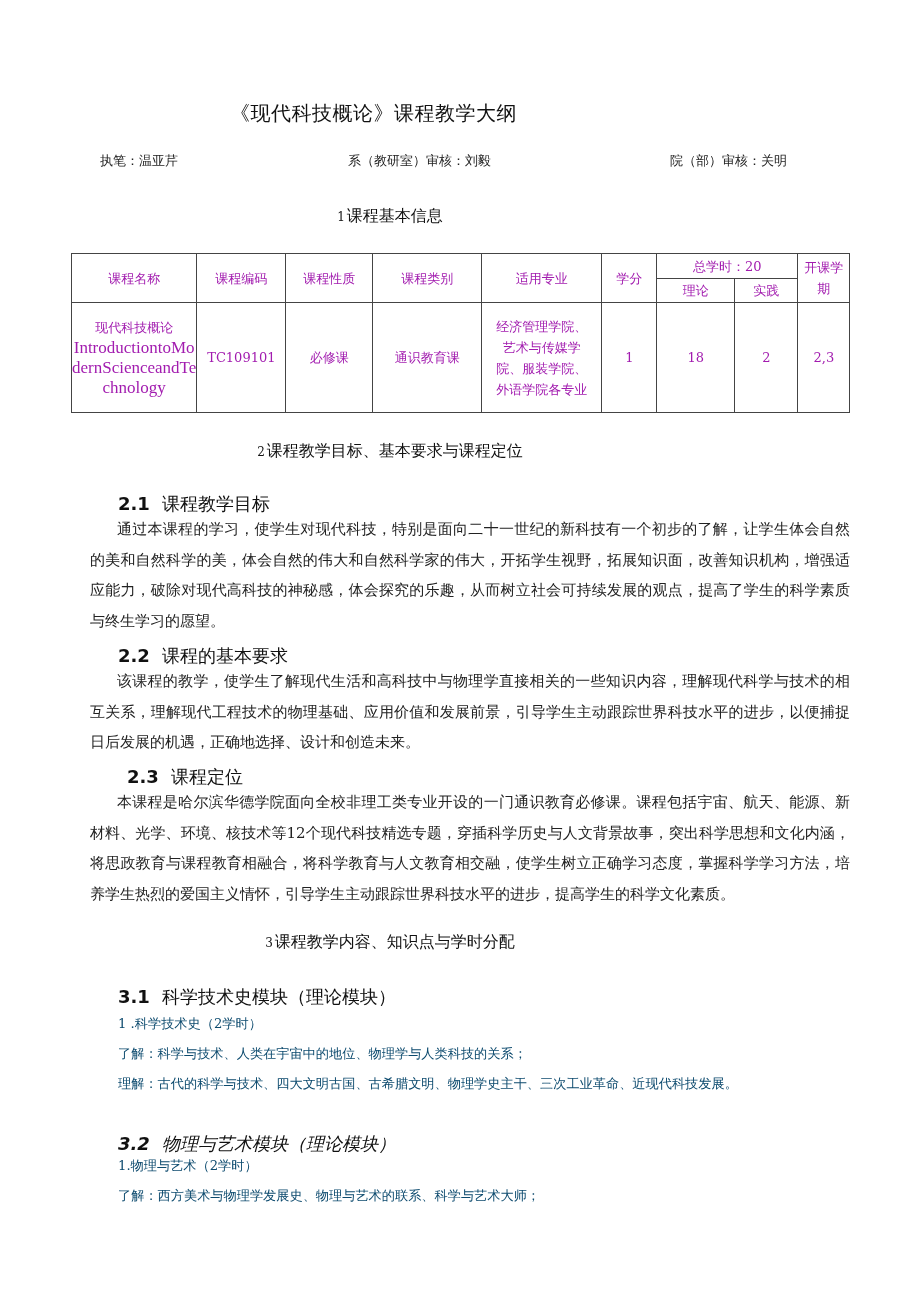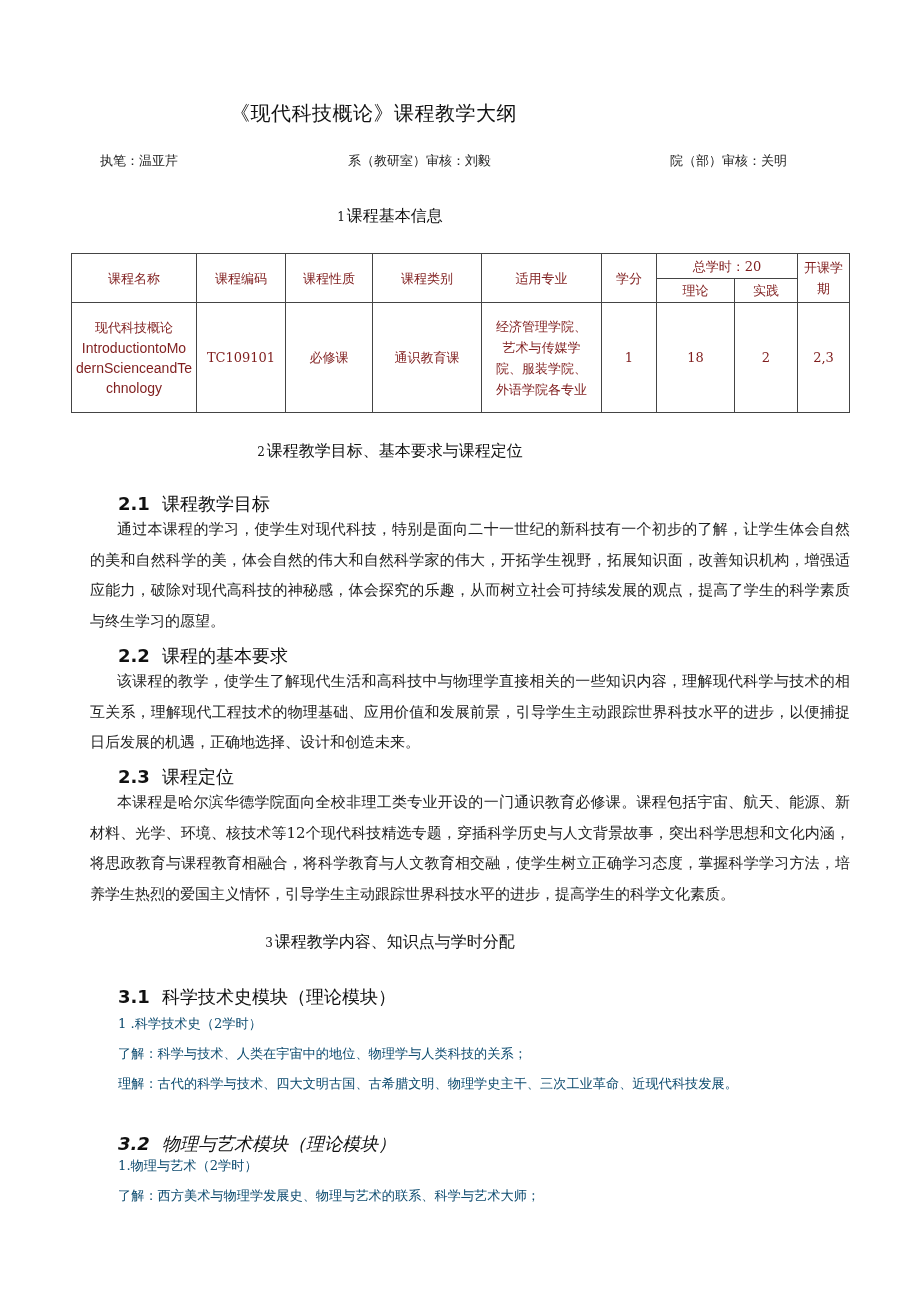--- a/index.html
+++ b/index.html
@@ -20,27 +20,27 @@
   .meta.right { left: 670px; }
   .sec-heading {
     left: 0; width: 780px; text-align: center;
     font-family: "DejaVu Sans", "Liberation Sans", sans-serif;
     font-size: 16px; color: #111;
   }
   .sec-heading .num { font-family: "DejaVu Serif", serif; font-size: 12px; margin-right: 2px; }
   table.info {
     position: absolute; left: 71px; top: 253px;
     border-collapse: collapse; table-layout: fixed;
-    font-size: 13px; color: #7f1d1d;
+    font-size: 13px; color: #a21caf;
   }
   table.info td {
     border: 1px solid #444; text-align: center; vertical-align: middle;
     padding: 0; line-height: 21px;
   }
-  .mono { font-family: Liberation Sans, sans-serif; font-size: 14px; line-height: 20px; }
+  .mono { font-family: Liberation Serif, serif; font-size: 17px; line-height: 20px; }
   .sub-heading {
     left: 118px;
     font-family: "DejaVu Sans", "Liberation Sans", sans-serif;
     font-size: 18px; font-weight: bold; color: #111;
   }
   .sub-heading .t { font-weight: normal; margin-left: 12px; }
   .para {
     left: 90px; width: 760px; font-size: 15px; line-height: 30.5px;
     text-indent: 27px; text-align: justify; color: #222;
   }
@@ -120,21 +120,21 @@
 <div class="abs sub-heading" style="top:492px;">
   <span>2.1</span><span class="t">课程教学目标</span>
 </div>
 <div class="abs para" style="top:514px;">通过本课程的学习，使学生对现代科技，特别是面向二十一世纪的新科技有一个初步的了解，让学生体会自然的美和自然科学的美，体会自然的伟大和自然科学家的伟大，开拓学生视野，拓展知识面，改善知识机构，增强适应能力，破除对现代高科技的神秘感，体会探究的乐趣，从而树立社会可持续发展的观点，提高了学生的科学素质与终生学习的愿望。</div>
 
 <div class="abs sub-heading" style="top:644px;">
   <span>2.2</span><span class="t">课程的基本要求</span>
 </div>
 <div class="abs para" style="top:666px;">该课程的教学，使学生了解现代生活和高科技中与物理学直接相关的一些知识内容，理解现代科学与技术的相互关系，理解现代工程技术的物理基础、应用价值和发展前景，引导学生主动跟踪世界科技水平的进步，以便捕捉日后发展的机遇，正确地选择、设计和创造未来。</div>
 
-<div class="abs sub-heading" style="top:765px;">
+<div class="abs sub-heading" style="top:765px;margin-left:9px;">
   <span>2.3</span><span class="t">课程定位</span>
 </div>
 <div class="abs para" style="top:787px;">本课程是哈尔滨华德学院面向全校非理工类专业开设的一门通识教育必修课。课程包括宇宙、航天、能源、新材料、光学、环境、核技术等12个现代科技精选专题，穿插科学历史与人文背景故事，突出科学思想和文化内涵，将思政教育与课程教育相融合，将科学教育与人文教育相交融，使学生树立正确学习态度，掌握科学学习方法，培养学生热烈的爱国主义情怀，引导学生主动跟踪世界科技水平的进步，提高学生的科学文化素质。</div>
 
 <div class="abs sec-heading" style="top:932px;">
   <span class="num">3</span><span>课程教学内容、知识点与学时分配</span>
 </div>
 
 <div class="abs sub-heading" style="top:985px;">
   <span>3.1</span><span class="t">科学技术史模块（理论模块）</span>

